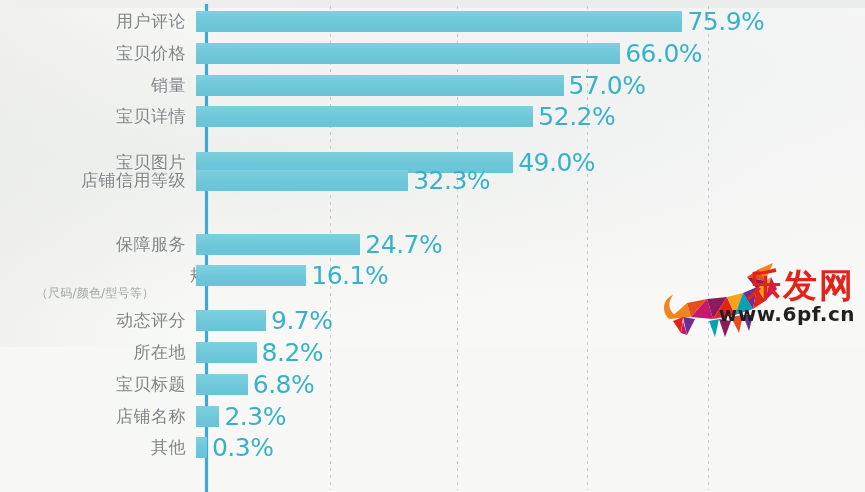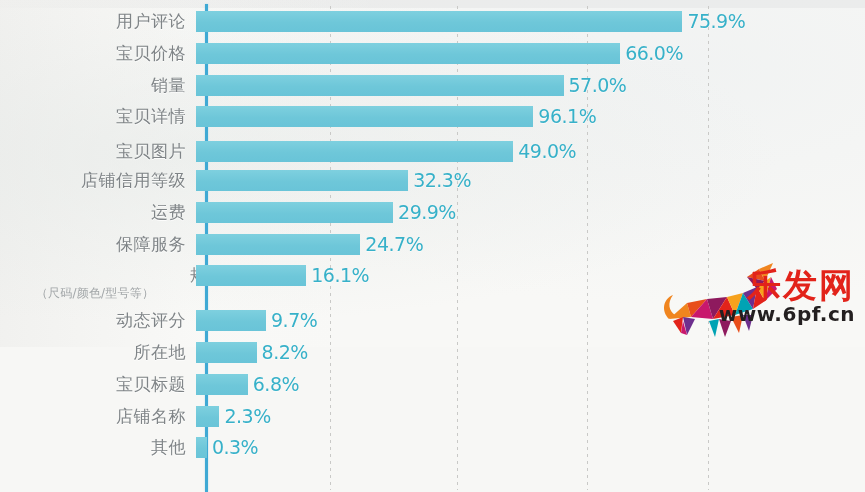--- a/index.html
+++ b/index.html
@@ -78,21 +78,21 @@
     position:absolute;
     left:196px;
     height:21px;
     background:#74cbdc;
     background-image:linear-gradient(180deg,#7ed0df 0%,#6ec7d9 55%,#69c4d8 100%);
     border-radius:0;
   }
   .val-label{
     position:absolute;
     color:#37b1c9;
-    font-size:19px;
+    font-size:25px;
     line-height:25px;
     font-weight:400;
     letter-spacing:-.5px;
     white-space:nowrap;
     text-shadow:0 1px 0 rgba(255,255,255,.55);
   }
   
   .watermark{
     position:absolute;
     right:8px;bottom:4px;
@@ -148,36 +148,31 @@
         <div class="val-label" style="left: 625.14px; top: -2px;">66.0%</div>
       </div>
       <div class="row" style="top: 74.6px;">
         <div class="cat-label" style="top: 0px;">销量</div>
         <div class="bar" style="width: 367.53px; top: 0px;"></div>
         <div class="val-label" style="left: 568.53px; top: -2px;">57.0%</div>
       </div>
       <div class="row" style="top: 106.4px;">
         <div class="cat-label" style="top: 0px;">宝贝详情</div>
         <div class="bar" style="width: 337.338px; top: 0px;"></div>
-        <div class="val-label" style="left: 538.338px; top: -2px;">96.1%</div>
-      </div>
-      <div class="row" style="top: 141px;">
+        <div class="val-label" style="left: 538.338px; top: -2px;">52.2%</div>
+      </div>
+      <div class="row" style="top: 152px;">
         <div class="cat-label" style="top: 0px;">宝贝图片</div>
         <div class="bar" style="width: 317.21px; top: 0px;"></div>
         <div class="val-label" style="left: 518.21px; top: -2px;">49.0%</div>
       </div>
       <div class="row" style="top: 170px;">
         <div class="cat-label" style="top: 0px;">店铺信用等级</div>
         <div class="bar" style="width: 212.167px; top: 0px;"></div>
         <div class="val-label" style="left: 413.167px; top: -2px;">32.3%</div>
-      </div>
-      <div class="row" style="top: 201.8px;">
-        <div class="cat-label" style="top: 0px;">运费</div>
-        <div class="bar" style="width: 197.071px; top: 0px;"></div>
-        <div class="val-label" style="left: 398.071px; top: -2px;">29.9%</div>
       </div>
       <div class="row" style="top: 233.6px;">
         <div class="cat-label" style="top: 0px;">保障服务</div>
         <div class="bar" style="width: 164.363px; top: 0px;"></div>
         <div class="val-label" style="left: 365.363px; top: -2px;">24.7%</div>
       </div>
       <div class="row" style="top: 265.4px;">
         <div class="cat-label" style="top: 0px; padding-left: 39px;">规格</div>
         <div class="cat-sub" style="top: 21px;">（尺码/颜色/型号等）</div>
         <div class="bar" style="width: 110.269px; top: 0px;"></div>

